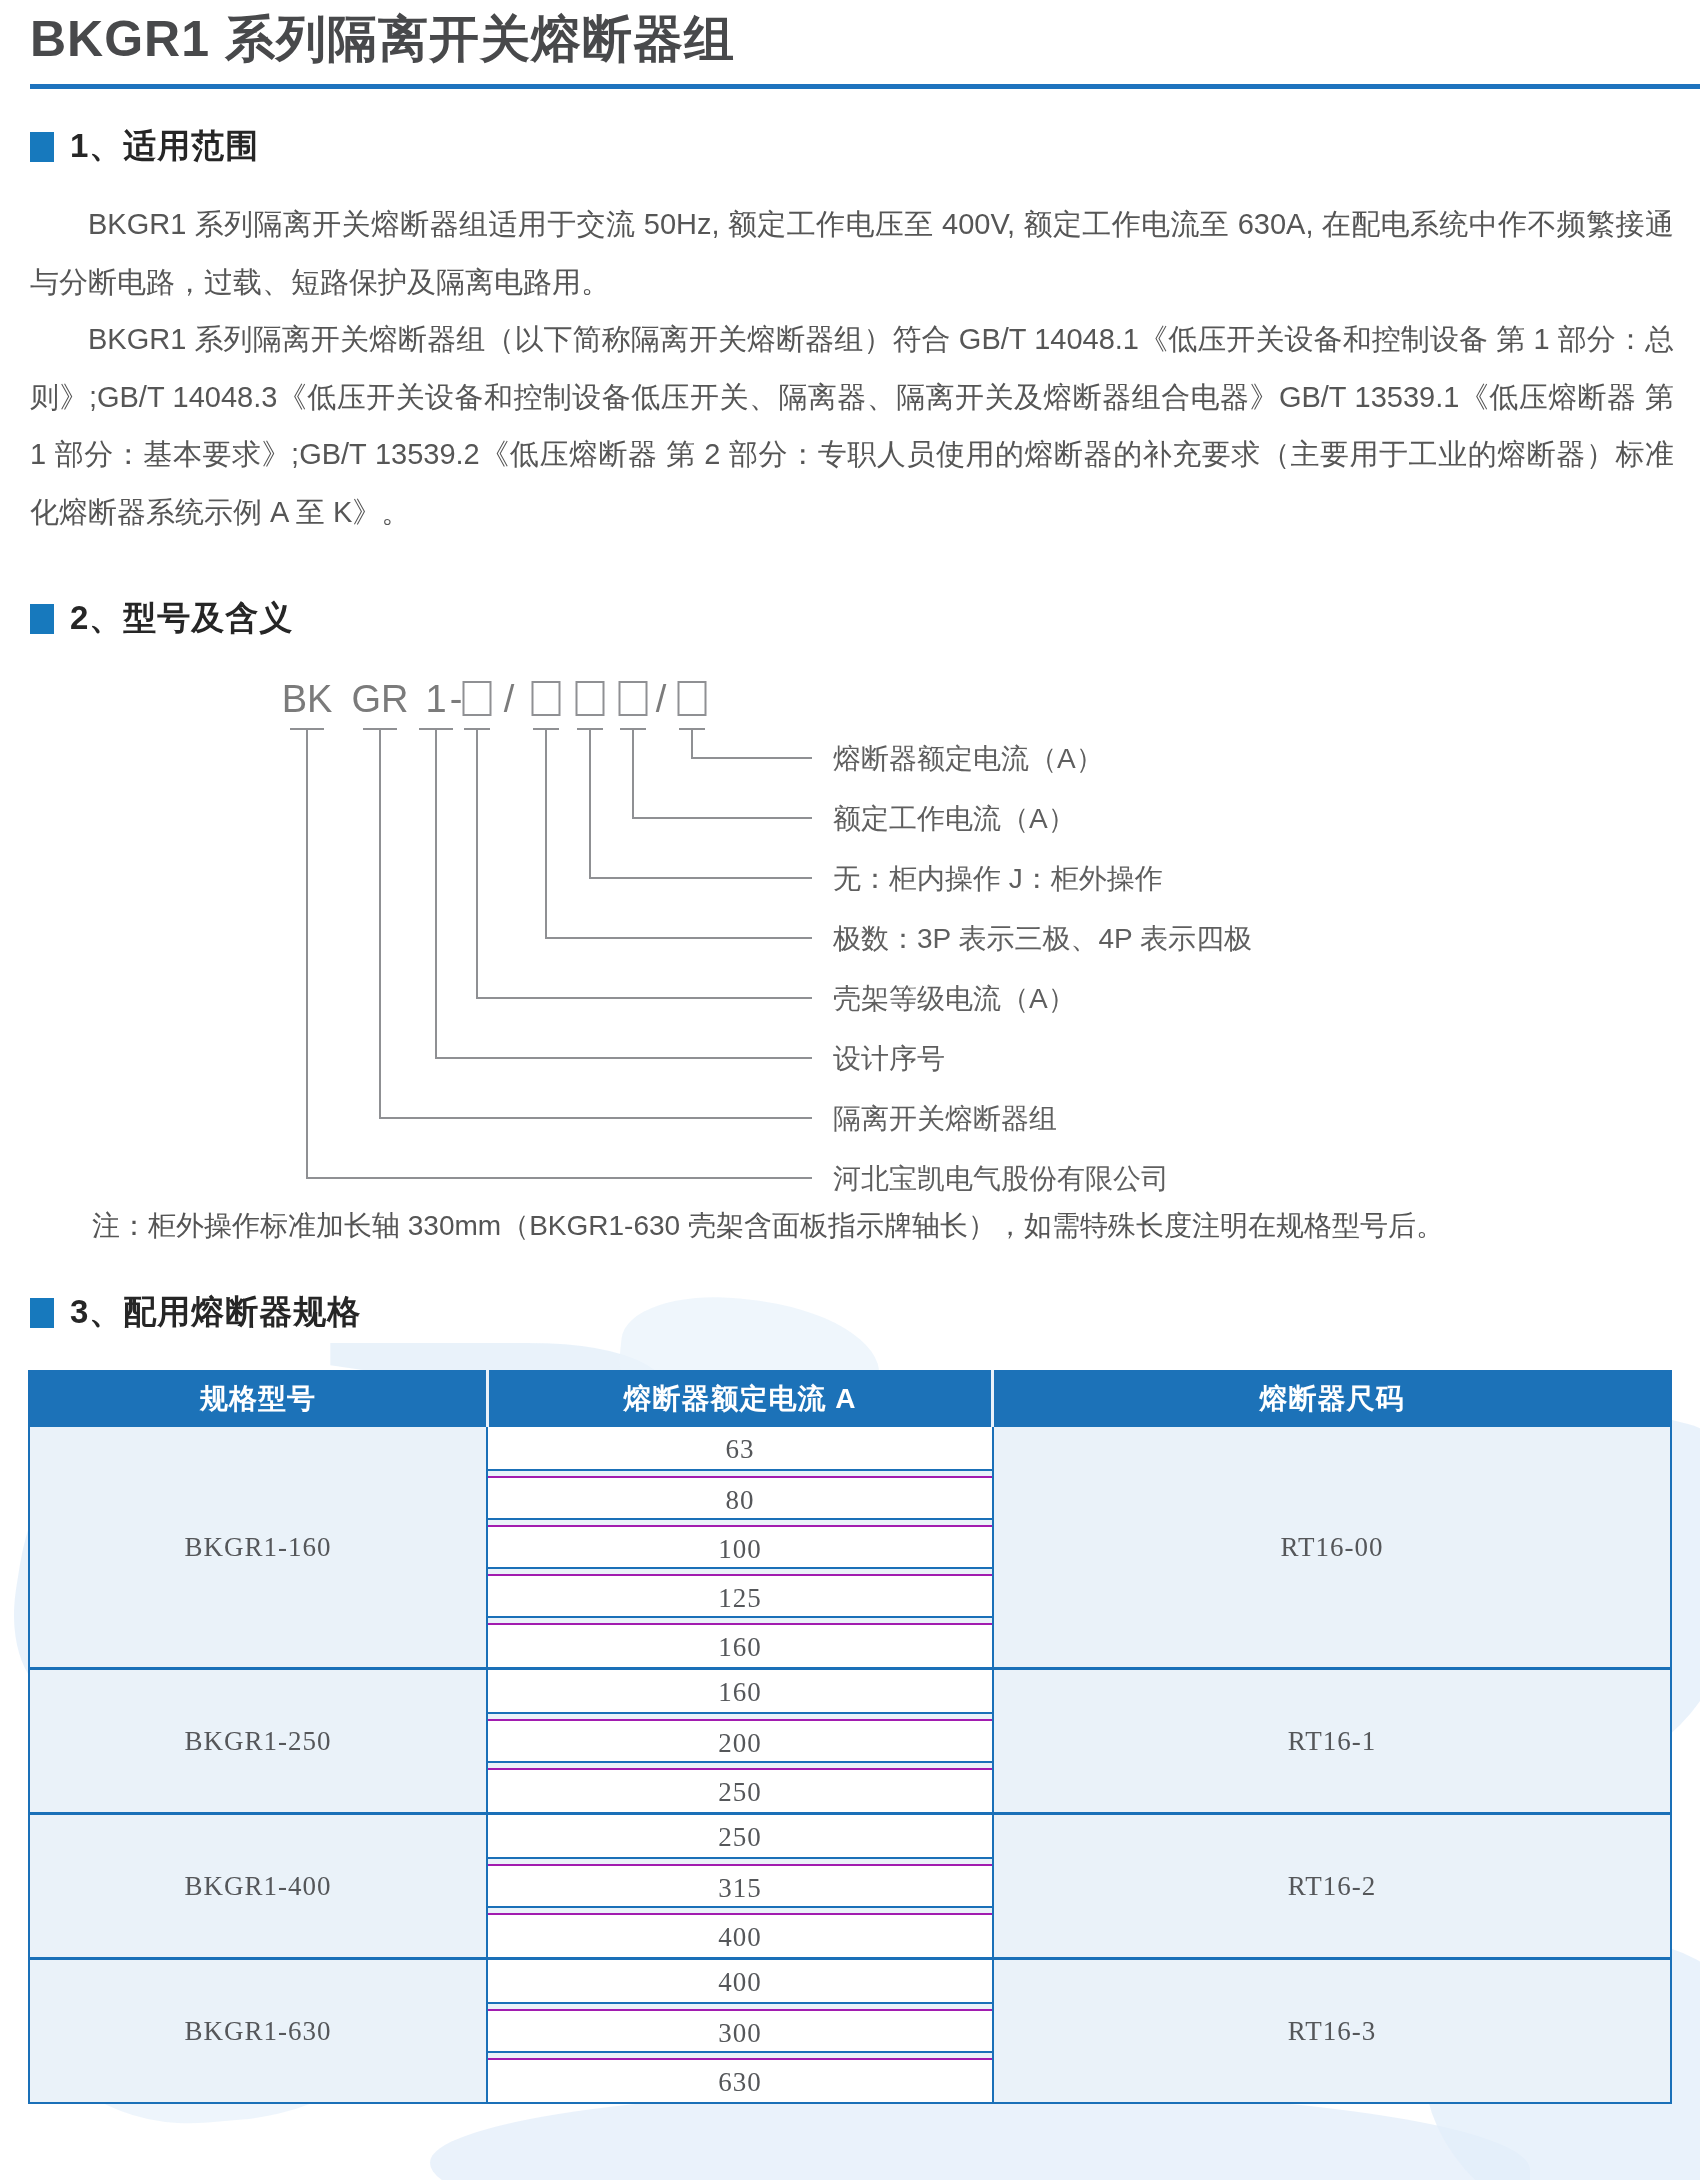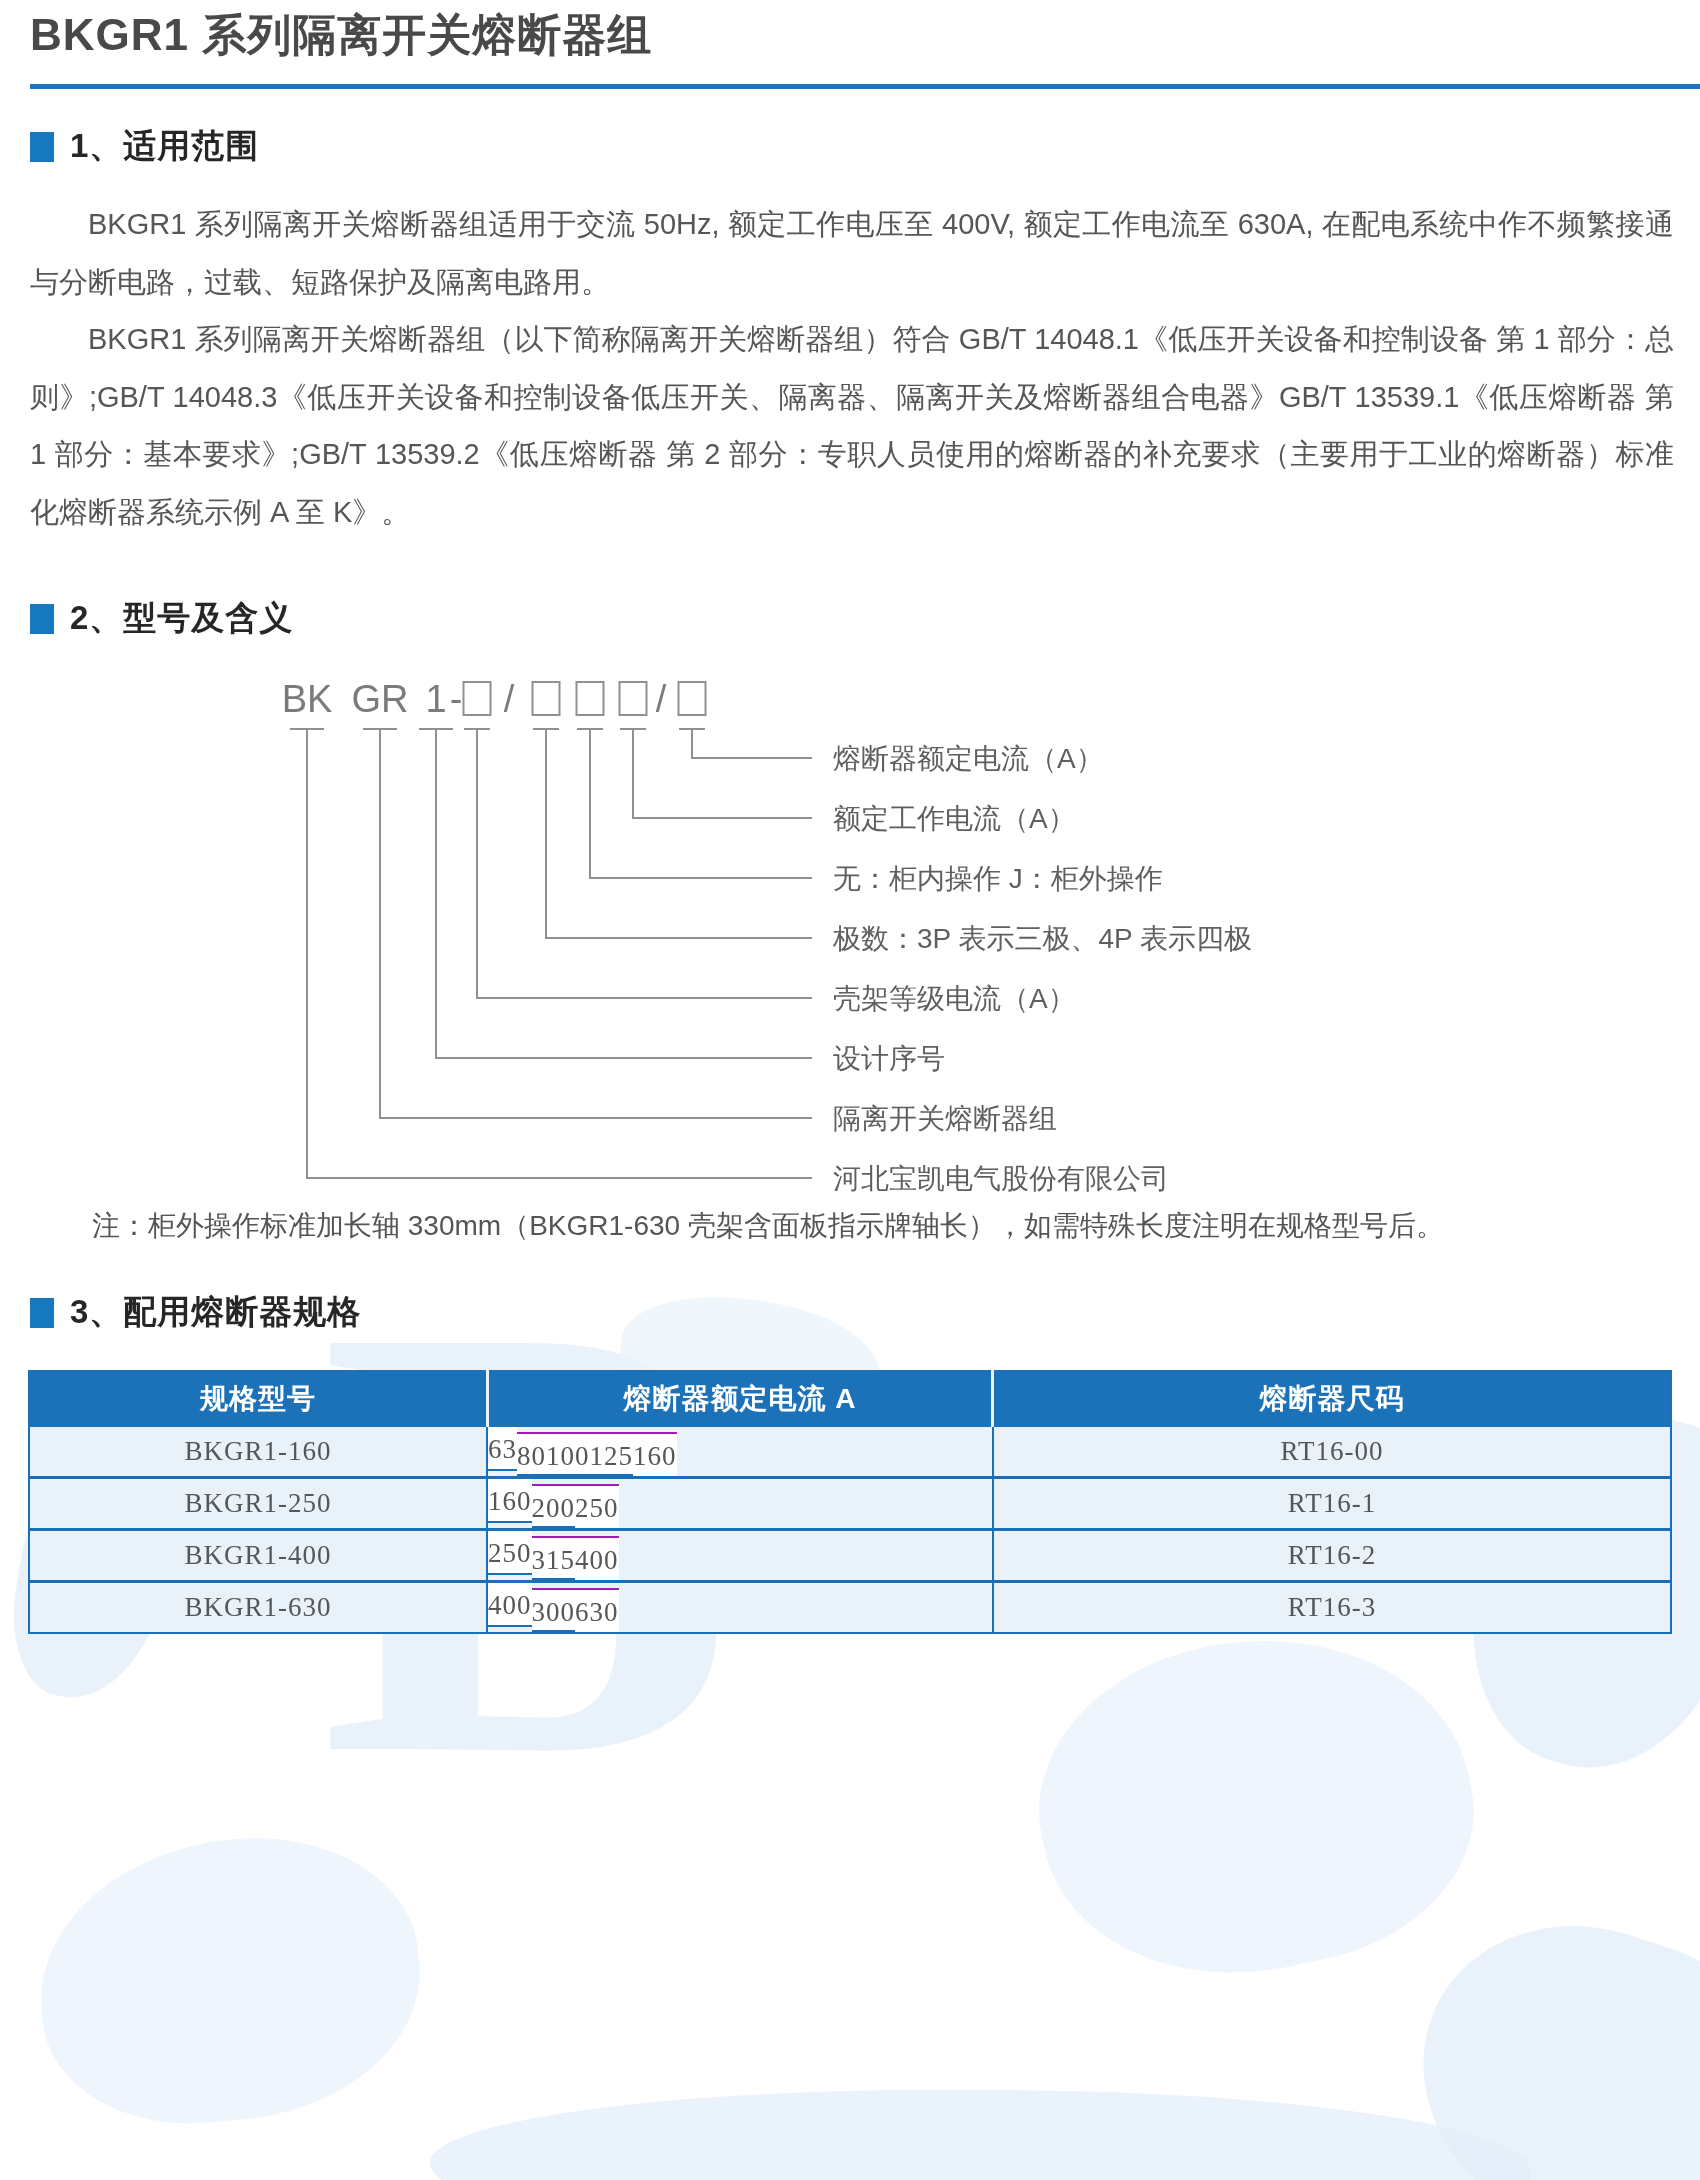--- a/index.html
+++ b/index.html
@@ -25,21 +25,21 @@
   .b4{left:1040px;top:1640px;width:430px;height:330px;border-radius:50% 60% 45% 55%;transform:rotate(-12deg);background:#e8f2fb;}
   .b5{left:40px;top:1840px;width:380px;height:280px;border-radius:60% 50% 55% 45%;transform:rotate(-5deg);background:#e8f2fb;}
   .b6{left:430px;top:2090px;width:1100px;height:160px;border-radius:50% 55% 45% 60%;background:#e3eef9;}
   .b7{left:1420px;top:1930px;width:340px;height:300px;border-radius:55% 45% 50% 60%;transform:rotate(18deg);}
   .b8{left:620px;top:1300px;width:260px;height:120px;border-radius:50% 60% 55% 45%;transform:rotate(6deg);background:#eaf3fb;}
 
   
   .content{position:absolute;inset:0;z-index:2;}
   .page-title{
     position:absolute;left:30px;top:6px;margin:0;
-    font-size:44px;font-weight:800;letter-spacing:1px;color:#48494b;
+    font-size:50px;font-weight:800;letter-spacing:1px;color:#48494b;
   }
   .title-rule{
     position:absolute;left:30px;top:84px;width:1670px;height:5px;
     background:#1e73be;
   }
   .sec{
     position:absolute;left:30px;display:flex;align-items:center;
     font-size:33px;font-weight:600;color:#262626;letter-spacing:1px;
   }
   .sec .bullet{
@@ -94,21 +94,21 @@
     display:flex;align-items:center;justify-content:center;
     font-family:"Liberation Serif","DejaVu Serif",serif;
     font-size:27px;color:#55575a;letter-spacing:1px;
     box-sizing:border-box;
   }
   .gc1{width:456px;}
   .gc3{flex:1;}
   .midcol{
     width:508px;box-sizing:border-box;
     border-left:2px solid #1a70b8;border-right:2px solid #1a70b8;
-    display:flex;flex-direction:row;
+    display:flex;flex-direction:column;
   }
   .subcell{
     height:44px;line-height:44px;text-align:center;
     background:#ffffff;
     font-family:"Liberation Serif","DejaVu Serif",serif;
     font-size:27px;color:#55575a;letter-spacing:1px;
     box-sizing:border-box;
   }
   .subcell + .subcell{margin-top:5px;border-top:2px solid #a21caf;}
   .subcell:not(:last-child){border-bottom:2px solid #1a70b8;}

